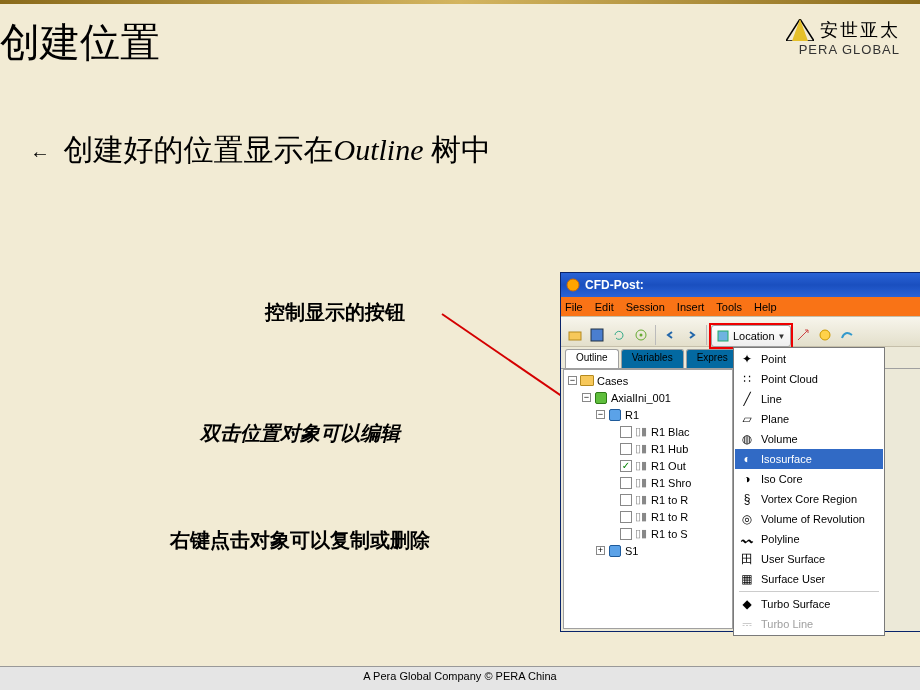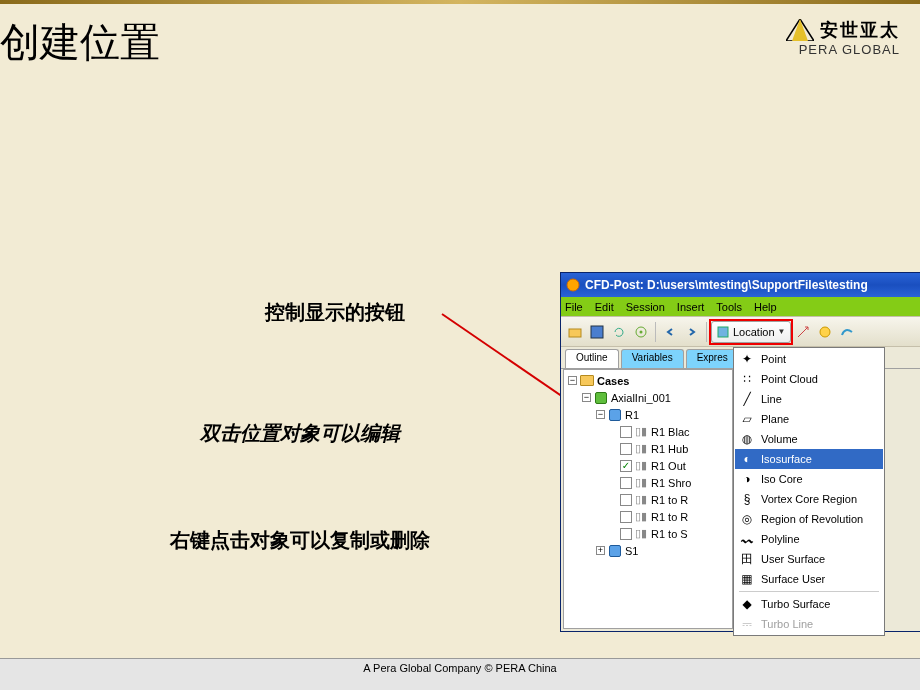--- a/index.html
+++ b/index.html
@@ -17,21 +17,21 @@
     font-size: 40px;
     color: #000;
   }
   .logo {
     position: absolute;
     top: 18px; right: 20px;
     text-align: right;
     font-family: sans-serif;
   }
   .logo-row { display: flex; align-items: center; gap: 6px; }
-  .logo-cn { font-size: 18px; font-weight: bold; letter-spacing: 2px; color: #000; }
+  .logo-cn { font-size: 18px; font-weight: normal; letter-spacing: 2px; color: #000; }
   .logo-en { font-size: 13px; letter-spacing: 1px; color: #333; }
   .content { position: absolute; top: 130px; left: 30px; right: 30px; }
   .bullet-line { font-size: 30px; color: #000; margin-bottom: 60px; }
   .arrow-left::before {
     content: "←"; font-family: sans-serif; font-size: 20px; margin-right: 6px; vertical-align: 2px;
   }
   .italic-word { font-style: italic; font-family: "Times New Roman", serif; }
   .note {
     font-size: 20px; font-weight: bold; color: #000;
     font-family: "SimHei", "Heiti SC", sans-serif;
@@ -41,21 +41,21 @@
   .note2 { top: 420px; left: 200px; font-style: italic; }
   .note3 { top: 520px; left: 170px; margin-top: 7px; }
   .red-arrow {
     position: absolute;
     top: 310px; left: 440px;
     width: 230px; height: 160px;
     pointer-events: none;
   }
   .footer {
     position: absolute; bottom: 0; left: 0; right: 0;
-    height: 32px;
+    height: 24px;
     background: #e5e5e5;
     border-top: 1px solid #999;
     font-size: 11px;
     text-align: center;
     line-height: 18px;
     color: #000;
     font-family: sans-serif;
   }
   .top-stripe {
     position: absolute; top: 0; left: 0; right: 0; height: 4px;
@@ -78,35 +78,35 @@
     display: flex; align-items: center;
     padding: 0 4px;
     font-weight: bold;
     font-size: 12px;
     white-space: nowrap;
     overflow: hidden;
   }
   .cfd-titlebar .ti { width: 16px; height: 16px; margin-right: 4px; }
   .cfd-menubar {
     height: 20px;
-    background: #84cc16;
+    background: #f97316;
     display: flex;
     padding: 0 4px;
     align-items: center;
     gap: 12px;
     border-bottom: 1px solid #c5bfaa;
   }
   .cfd-menubar span { cursor: default; }
   .cfd-toolbar {
     height: 30px;
     background: linear-gradient(#f7f5ec, #e3dfcb);
     border-bottom: 1px solid #c5bfaa;
     display: flex;
-    align-items: center;
-    padding: 0 4px;
+    align-items: flex-start;
+    padding: 8px 4px;
     gap: 2px;
   }
   .tb-btn {
     width: 20px; height: 20px;
     display: inline-flex; align-items: center; justify-content: center;
     border: 1px solid transparent;
     border-radius: 2px;
   }
   .tb-sep { width:1px; height:20px; background:#bbb; margin:0 2px; }
   .tb-location {
@@ -129,21 +129,21 @@
   .cfd-tabs {
     height: 22px;
     background: #ece9d8;
     display: flex;
     gap: 2px;
     padding: 2px 4px 0 4px;
     border-bottom: 1px solid #a0a0a0;
   }
   .cfd-tab {
     padding: 2px 10px;
-    background: #7dd3fc;
+    background: #0369a1;
     border: 1px solid #a0a0a0;
     border-bottom: none;
     border-radius: 3px 3px 0 0;
     font-size: 10px;
   }
   .cfd-tab.active { background: #fff; font-weight: normal; }
   .cfd-tree {
     position: absolute;
     top: 96px; left: 2px;
     width: 170px;
@@ -222,20 +222,23 @@
       <polygon points="14,0 22,22 6,22" fill="#e5c02a"></polygon>
     </svg>
     <span class="logo-cn">安世亚太</span>
   </div>
   <div class="logo-en">PERA GLOBAL</div>
 </div>
 
 <div class="title">创建位置</div>
 
 <div class="content">
+  <div class="bullet-line arrow-left">
+    <span>创建好的位置显示在</span><span class="italic-word">Outline</span><span> 树中</span>
+  </div>
 </div>
 
 <div class="note note1">控制显示的按钮</div>
 <div class="note note2">双击位置对象可以编辑</div>
 <div class="note note3">右键点击对象可以复制或删除</div>
 
 <svg class="red-arrow" viewBox="0 0 230 160">
   <defs>
       <marker id="arw" markerWidth="8" markerHeight="8" refX="7" refY="4" orient="auto">
     <polygon points="0,0 8,4 0,8" fill="#d40000"></polygon>
@@ -243,21 +246,20 @@
     </defs>
   <line x1="2" y1="4" x2="215" y2="150" stroke="#d40000" stroke-width="2" marker-end="url(#arw)"></line>
 </svg>
 
 <div class="cfd-window">
   <div class="cfd-titlebar">
     <svg class="ti" viewBox="0 0 16 16">
         <circle cx="8" cy="8" r="6" fill="#ffa500" stroke="#d06a00"></circle>
       </svg>
     <span>CFD-Post:</span>&nbsp;
-    <span>D:\users\mtesting\SupportFiles\testing</span>
   </div>
   <div class="cfd-menubar">
     <span>File</span>
     <span>Edit</span>
     <span>Session</span>
     <span>Insert</span>
     <span>Tools</span>
     <span>Help</span>
   </div>
   <div class="cfd-toolbar">
@@ -324,21 +326,21 @@
     <div class="cfd-tab">Expres</div>
   </div>
 
   <div class="cfd-tree">
     <div class="tree-row">
       <span class="tree-indent" style="width:4px"></span>
       <span class="tree-box">−</span>
       <span class="tree-icon">
           <span class="ico-folder"></span>
         </span>
-      <span class="tree-label" style="font-weight:bold">Cases</span>
+      <span class="tree-label" style="font-weight:normal">Cases</span>
     </div>
     <div class="tree-row">
       <span class="tree-indent" style="width:18px"></span>
       <span class="tree-box">−</span>
       <span class="tree-icon">
           <span class="ico-green"></span>
         </span>
       <span class="tree-label" style="font-weight:normal">AxialIni_001</span>
     </div>
     <div class="tree-row">
@@ -431,21 +433,21 @@
       <div class="menu-item">
         <span class="menu-ico">◑</span>
         <span>Iso Core</span>
       </div>
       <div class="menu-item">
         <span class="menu-ico">§</span>
         <span>Vortex Core Region</span>
       </div>
       <div class="menu-item">
         <span class="menu-ico">◎</span>
-        <span>Region of Revolution</span>
+        <span>Volume of Revolution</span>
       </div>
       <div class="menu-item">
         <span class="menu-ico">〰</span>
         <span>Polyline</span>
       </div>
       <div class="menu-item">
         <span class="menu-ico">田</span>
         <span>User Surface</span>
       </div>
       <div class="menu-item">

